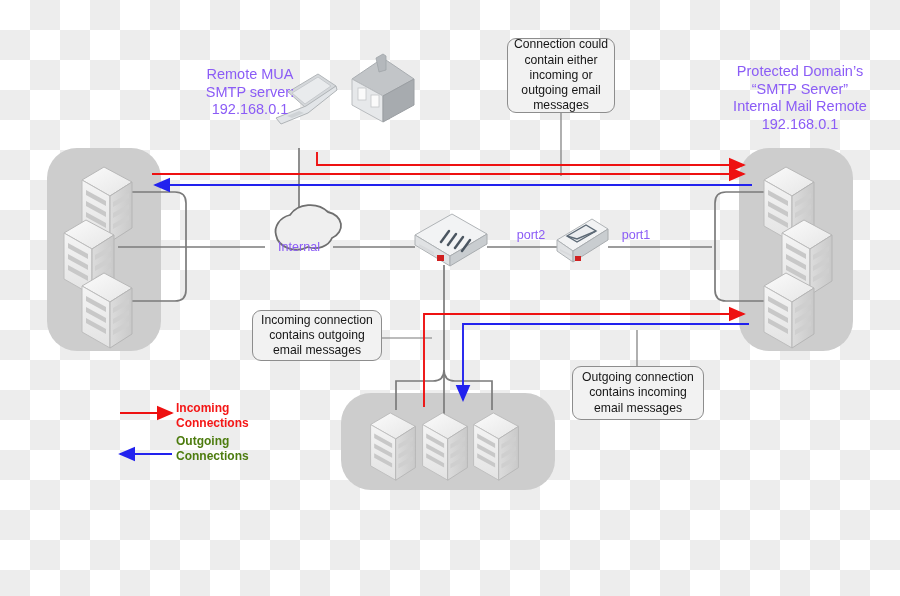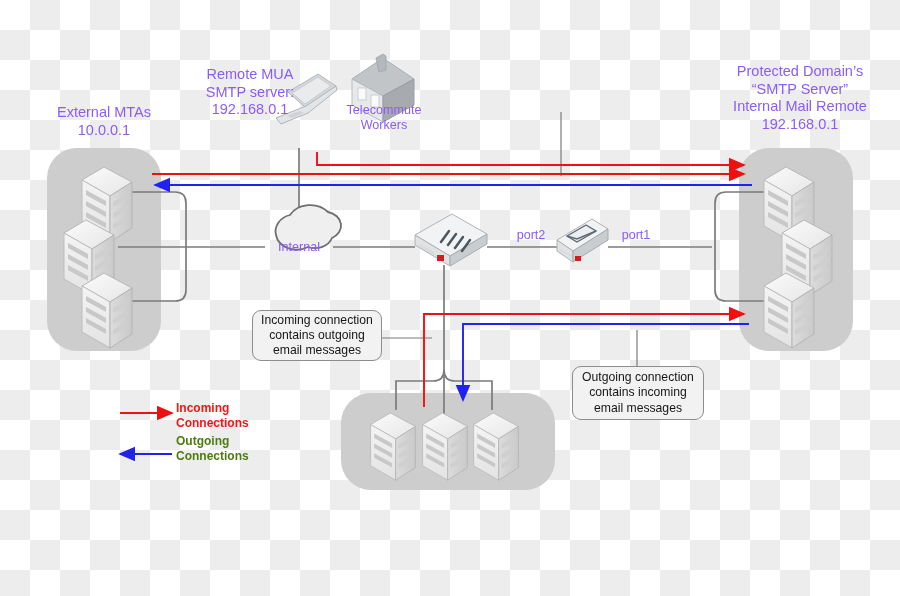--- a/index.html
+++ b/index.html
@@ -184,41 +184,42 @@
     <path d="M752,185 L155,185" fill="none" stroke="#2222ee" stroke-width="1.9" marker-end="url(#mBlue)"></path>
 
     <path d="M424,407 L424,314 L744,314" fill="none" stroke="#ee1111" stroke-width="1.9" marker-end="url(#mRed)"></path>
 
     <path d="M749,324 L463,324 L463,400" fill="none" stroke="#2222ee" stroke-width="1.9" marker-end="url(#mBlue)"></path>
 
     <path d="M120,413 L172,413" fill="none" stroke="#ee1111" stroke-width="1.9" marker-end="url(#mRed)"></path>
     <path d="M172,454 L120,454" fill="none" stroke="#2222ee" stroke-width="1.9" marker-end="url(#mBlue)"></path>
   </svg>
 
-  <div class="lbl t15" style="left:24px;top:104px;width:160px;">External MTAs
-10.0.0.1</div>
 
   <div class="lbl t15" style="left:170px;top:66px;width:160px;">Remote MUA
 SMTP server:
 192.168.0.1</div>
 
-  <div class="lbl t13" style="left:330px;top:103px;width:108px;">Telecommute
-Workers</div>
 
   <div class="lbl t13" style="left:263px;top:240px;width:72px;">Internal</div>
 
   <div class="lbl t13" style="left:505px;top:228px;width:52px;">port2</div>
   <div class="lbl t13" style="left:610px;top:228px;width:52px;">port1</div>
 
   <div class="lbl t15" style="left:700px;top:63px;width:200px;">Protected Domain’s
 “SMTP Server”
 Internal Mail Remote
 192.168.0.1</div>
 
 
+  <div class="callout" style="left:507px;top:38px;width:108px;height:75px;">Connection could
+contain either
+incoming or
+outgoing email
+messages</div>
 
   <div class="callout" style="left:252px;top:310px;width:130px;height:51px;">Incoming connection
 contains outgoing
 email messages</div>
 
   <div class="callout" style="left:572px;top:366px;width:132px;height:54px;text-align:center;">Outgoing connection
 contains incoming
 email messages</div>
 
   <div class="legend-txt red" style="left:176px;top:401px;">Incoming

